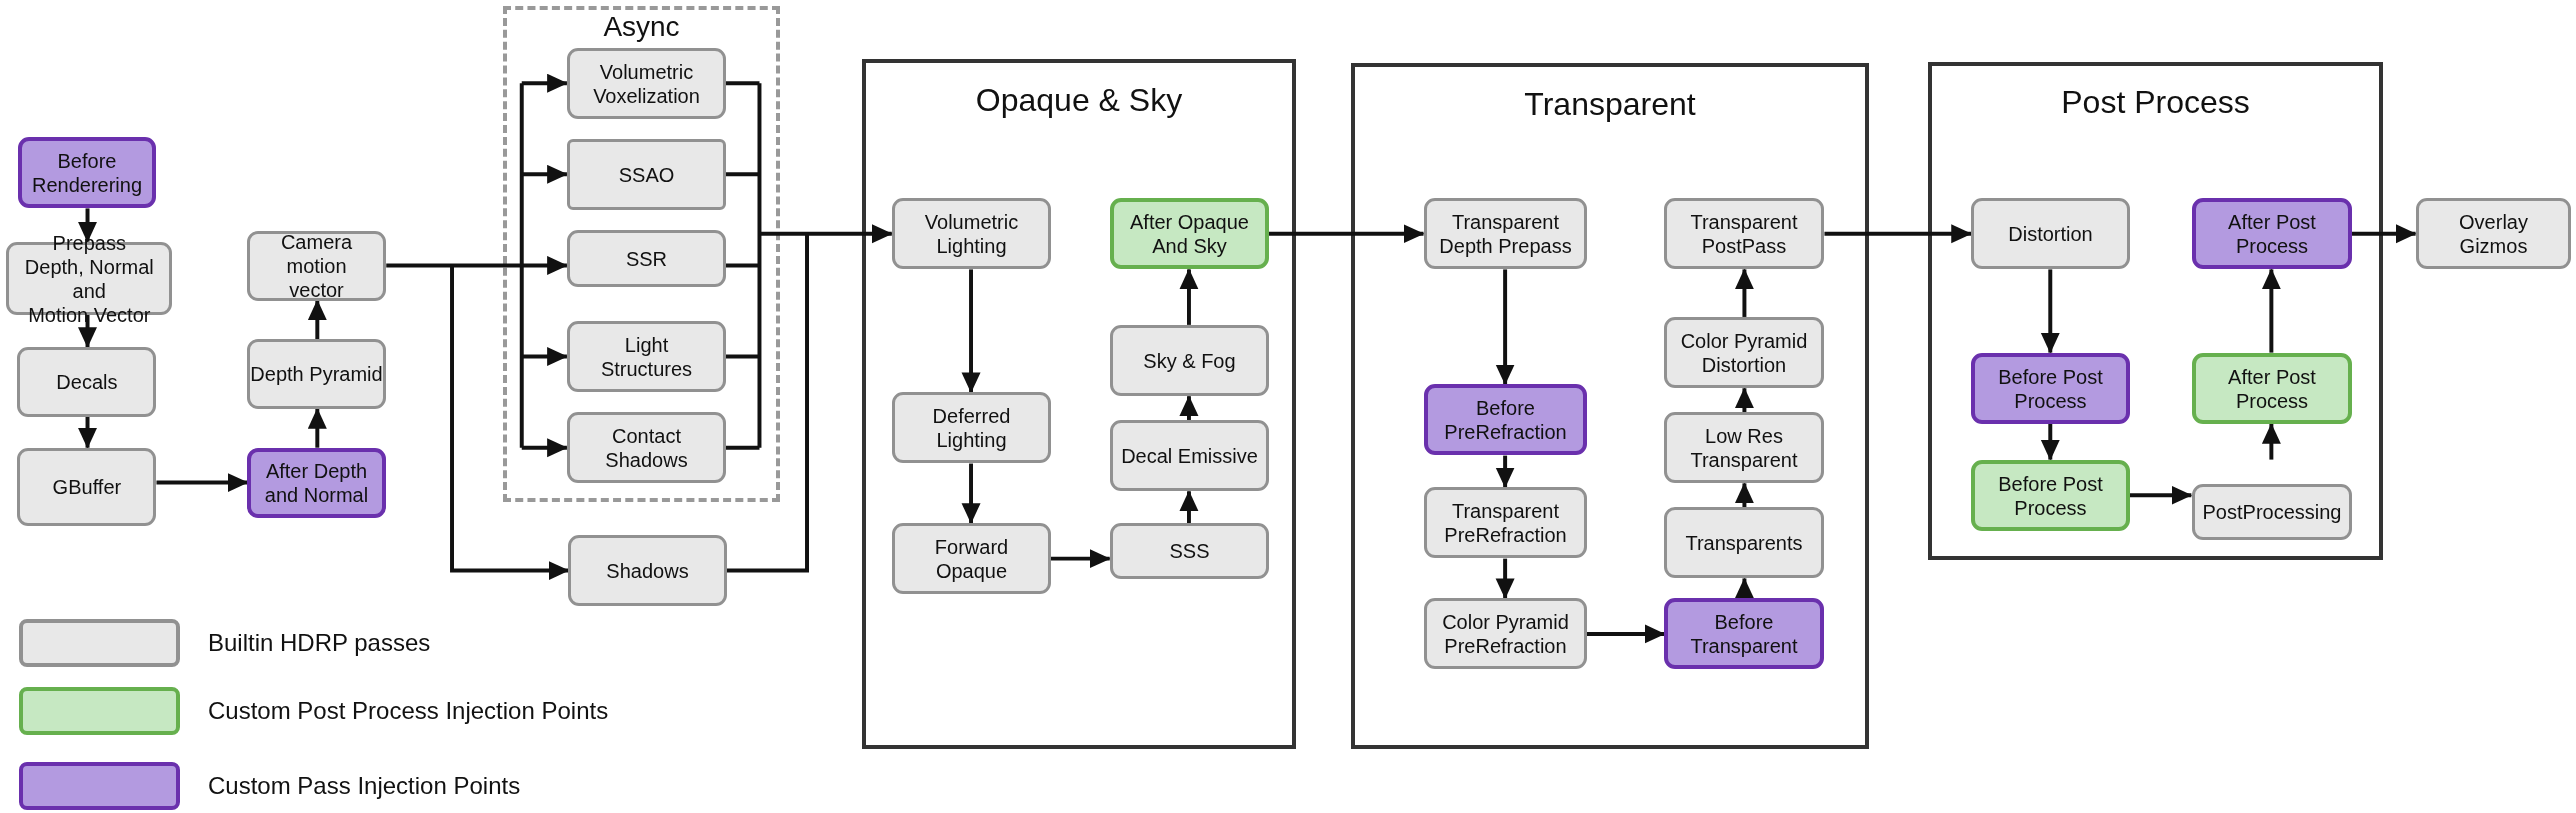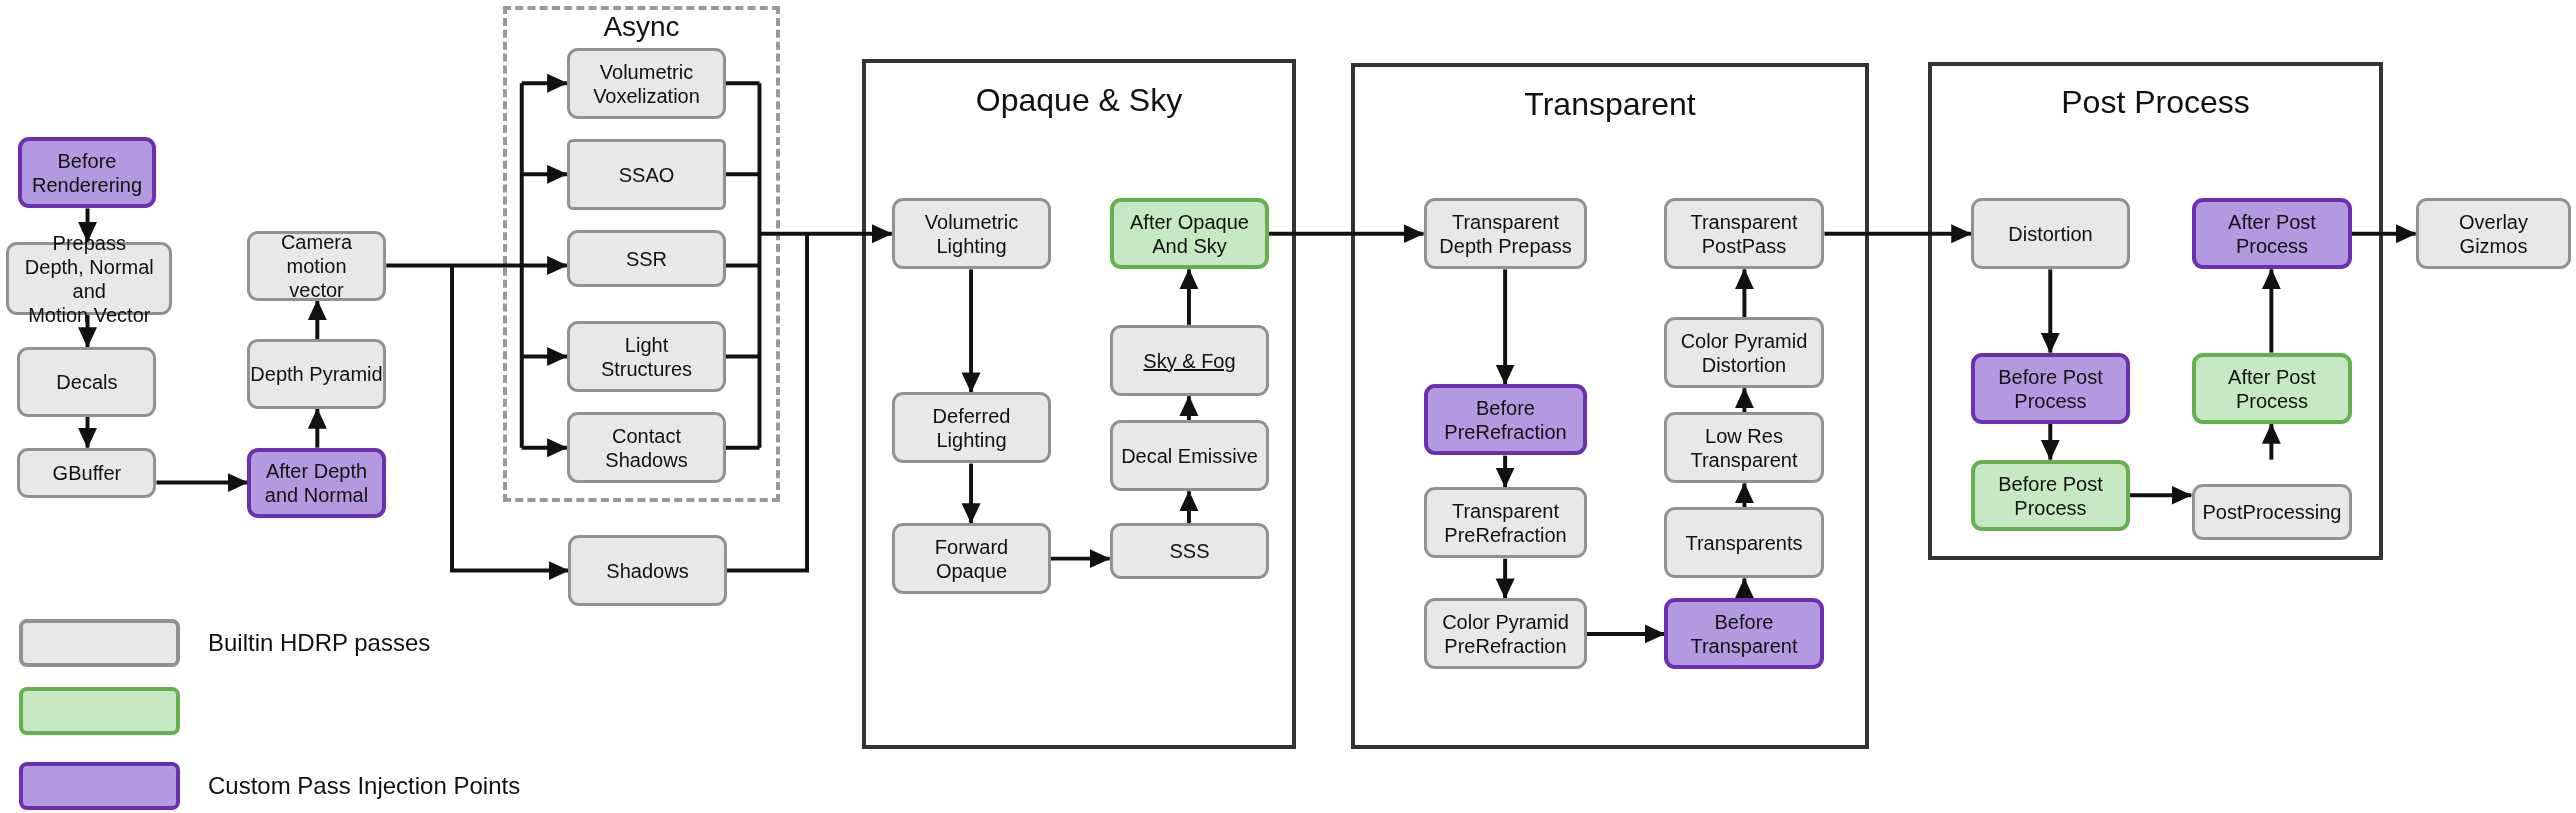--- a/index.html
+++ b/index.html
@@ -95,21 +95,21 @@
     <path d="M2967 295 L3048 295" marker-end="url(#arrow)"></path>
   </g>
 </svg>
 
 <div class="node custom_pass" style="left:18px; top:137px; width:138px; height:71px;">Before
 Renderering</div>
 <div class="node builtin" style="left:6.3px; top:242px; width:166px; height:73px;">Prepass
 Depth, Normal and
 Motion Vector</div>
 <div class="node builtin" style="left:17.4px; top:347px; width:139px; height:70px;">Decals</div>
-<div class="node builtin" style="left:17.4px; top:448px; width:139px; height:50px;">GBuffer</div>
+<div class="node builtin" style="left:17.4px; top:448px; width:139px; height:78px;">GBuffer</div>
 <div class="node builtin" style="left:247px; top:231px; width:139px; height:70px;">Camera motion
 vector</div>
 <div class="node builtin" style="left:247px; top:339px; width:139px; height:70px;">Depth Pyramid</div>
 <div class="node custom_pass" style="left:247px; top:448px; width:139px; height:70px;">After Depth
 and Normal</div>
 
 <div class="node builtin" style="left:567px; top:48px; width:159px; height:71px;">Volumetric
 Voxelization</div>
 <div class="node builtin" style="left:567px; top:139px; width:159px; height:71px;border-radius:6px;">SSAO</div>
 <div class="node builtin" style="left:567px; top:230px; width:159px; height:57px;">SSR</div>
@@ -120,21 +120,21 @@
 <div class="node builtin" style="left:568px; top:535px; width:159px; height:71px;">Shadows</div>
 
 <div class="node builtin" style="left:892px; top:198px; width:159px; height:71px;">Volumetric
 Lighting</div>
 <div class="node builtin" style="left:892px; top:392px; width:159px; height:71px;">Deferred
 Lighting</div>
 <div class="node builtin" style="left:892px; top:523px; width:159px; height:71px;">Forward
 Opaque</div>
 <div class="node custom_post_process" style="left:1110px; top:198px; width:159px; height:71px;">After Opaque
 And Sky</div>
-<div class="node builtin" style="left:1110px; top:325px; width:159px; height:71px;text-decoration:underline;">Sky &amp; Fog</div>
+<div class="node builtin" style="left:1110px; top:325px; width:159px; height:71px;">Sky &amp; Fog</div>
 <div class="node builtin" style="left:1110px; top:420px; width:159px; height:71px;">Decal Emissive</div>
 <div class="node builtin" style="left:1110px; top:523px; width:159px; height:56px;">SSS</div>
 
 <div class="node builtin" style="left:1424px; top:198px; width:163px; height:71px;">Transparent
 Depth Prepass</div>
 <div class="node custom_pass" style="left:1424px; top:384px; width:163px; height:71px;">Before
 PreRefraction</div>
 <div class="node builtin" style="left:1424px; top:487px; width:163px; height:71px;">Transparent
 PreRefraction</div>
 <div class="node builtin" style="left:1424px; top:598px; width:163px; height:71px;">Color Pyramid
@@ -162,19 +162,20 @@
 <div class="node builtin" style="left:2416px; top:198px; width:155px; height:71px;">Overlay
 Gizmos</div>
 
 <div class="legend">
   <div class="legend-row" style="top:0px;">
     <div class="legend-swatch builtin"></div>
     <div class="legend-label">Builtin HDRP passes</div>
   </div>
   <div class="legend-row" style="top:68px;">
     <div class="legend-swatch custom_post_process"></div>
+    <div class="legend-label">Custom Post Process Injection Points</div>
   </div>
   <div class="legend-row" style="top:143px;">
     <div class="legend-swatch custom_pass"></div>
     <div class="legend-label">Custom Pass Injection Points</div>
   </div>
 </div>
 
 
 </body></html>

